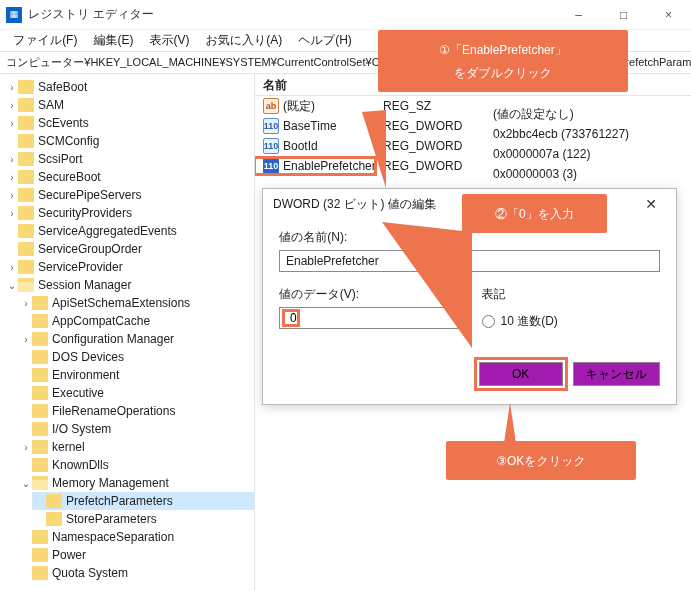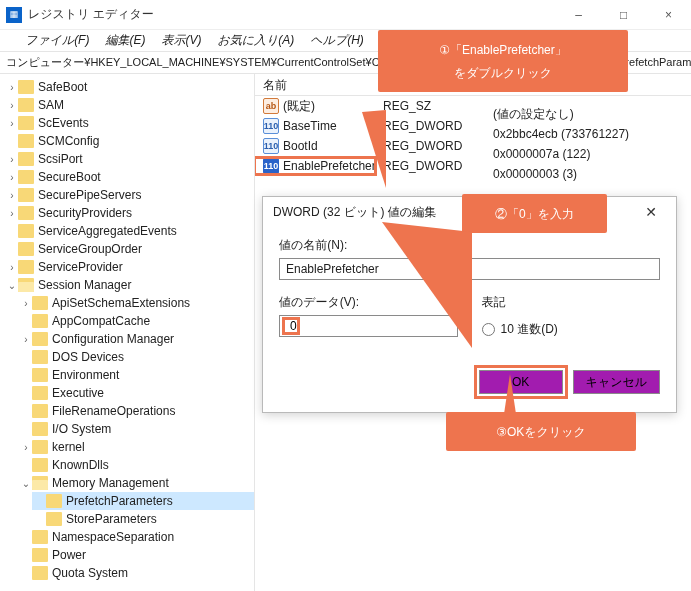--- a/index.html
+++ b/index.html
@@ -7,21 +7,21 @@
 
 
 .titlebar { height: 30px; display: flex; align-items: center; padding-left: 6px; border-bottom: 1px solid #eee; }
 .titlebar .appicon { width: 16px; height: 16px; background: #0a63c9; border: 1px solid #0a63c9; display: inline-flex; align-items: center; justify-content: center; margin-right: 6px; }
 .titlebar .appicon span { color:#fff; font-size:9px; line-height:1; }
 .titlebar .title { flex: 1; color: #333; }
 .titlebar .winbtns { display: flex; }
 .titlebar .winbtn { width: 45px; height: 30px; display: flex; align-items: center; justify-content: center; color: #555; }
 
 
-.menubar { height: 22px; display: flex; align-items: flex-start; padding: 0 17px; border-bottom: 1px solid #e5e5e5; font-style: italic; }
+.menubar { height: 22px; display: flex; align-items: flex-start; padding: 0 5px; border-bottom: 1px solid #e5e5e5; }
 .menubar .menuitem { padding: 2px 8px; color: #222; }
 
 
 .addressbar { height: 22px; display: flex; align-items: center; padding: 0 6px; border-bottom: 1px solid #e5e5e5; font-size: 11px; color: #222; white-space: nowrap; overflow: hidden; }
 
 
 .main { display: flex; height: calc(591px - 30px - 22px - 22px); }
 
 
 .tree { width: 255px; border-right: 1px solid #e5e5e5; overflow: hidden; padding-top: 4px; }
@@ -33,36 +33,36 @@
 .twisty { width: 12px; display: inline-flex; justify-content: center; color: #666; font-size: 10px; }
 .folder { width: 16px; height: 14px; display: inline-block; margin-right: 4px; position: relative; }
 .folder::before { content: ""; position: absolute; inset: 0; background: #f8d877; border-radius: 1px; }
 .folder.open::after { content: ""; position: absolute; left: 0; right: 0; bottom: 0; top: 4px; background: #fce9a8; border-radius: 1px; }
 .treerow .label { color: #222; }
 
 
 .list { flex: 1; position: relative; overflow: hidden; }
 .listheader { display: flex; height: 22px; border-bottom: 1px solid #e5e5e5; }
 .listheader .col { padding: 3px 8px; color: #222; }
-.col-name { width: 120px; }
+.col-name { width: 120px; font-weight: bold; }
 .col-type { width: 110px; }
 .col-data { flex: 1; }
 .listbody { }
 .listrow { display: flex; align-items: center; height: 20px; }
 .listrow .cell { padding: 0 8px; color: #222; white-space: nowrap; }
 .cell-name { width: 120px; display: flex; align-items: center; gap: 4px; }
 .cell-type { width: 110px; }
 .cell-data { flex: 1; margin-top: 16px; }
 .regicon { width: 16px; height: 16px; display: inline-flex; align-items: center; justify-content: center; font-size: 9px; font-weight: bold; border: 1px solid #5a8fd8; background: #eaf2fc; color: #2b5fae; border-radius: 2px; }
 .regicon.str { border-color: #d27a3a; background: #fdeee2; color: #b55613; }
 .listrow.highlight .cell-name { outline: 3px solid #ed744e; outline-offset: -1px; }
 .listrow.highlight .regicon { border-color: #2a63c9; background: #2a63c9; color: #fff; }
 
 
-.dialog { position: absolute; left: 262px; top: 196px; width: 415px; background: #fff; border: 1px solid #b9b9b9; box-shadow: 0 2px 10px rgba(0,0,0,0.18); }
+.dialog { position: absolute; left: 262px; top: 188px; width: 415px; background: #fff; border: 1px solid #b9b9b9; box-shadow: 0 2px 10px rgba(0,0,0,0.18); }
 .dialog .dtitle { height: 30px; display: flex; align-items: center; padding: 0 10px; font-size: 12px; color: #222; }
 .dialog .dclose { margin-left: auto; width: 30px; text-align: center; color: #333; font-size: 14px; }
 .dialog .dbody { padding: 6px 16px 18px; }
 .dialog label { display: block; margin-top: 4px; margin-bottom: 4px; color: #222; }
 .dialog .txt { width: 100%; height: 22px; border: 1px solid #8a8a8a; padding: 2px 6px; font-size: 12px; }
 .dialog .txt[readonly] { background: #fff; color: #222; }
 .dialog .row2 { display: flex; gap: 24px; margin-top: 10px; }
 .dialog .row2 > div { flex: 1; }
 .dialog .valuewrap { position: relative; }
 .dialog .valuewrap .txt { padding-left: 10px; }
@@ -73,21 +73,21 @@
 .dialog .btn { min-width: 84px; height: 24px; border: 1px solid #8a8a8a; background: #a21caf; padding: 0 12px; text-align: center; line-height: 22px; }
 .dialog .btn.ok { outline: 3px solid #ed744e; outline-offset: 2px; }
 
 
 .callout { position: absolute; background: #ee744e; color: #fff; font-size: 17px; padding: 8px 14px; border-radius: 2px; text-align: center; line-height: 1.35; }
 .callout .arrow { position: absolute; width: 0; height: 0; }
 .callout1 { left: 378px; top: 30px; width: 250px; }
 .callout1 .arrow { left: -16px; top: 76px; border-top: 10px solid transparent; border-bottom: 68px solid transparent; border-right: 24px solid #ee744e; transform: skewY(18deg); }
 .callout2 { left: 462px; top: 194px; width: 145px; }
 .callout2 .arrow { left: -80px; top: 30px; width: 0; height: 0; border-top: 6px solid transparent; border-bottom: 110px solid transparent; border-right: 90px solid #ee744e; transform: skewY(10deg); }
-.callout3 { left: 446px; top: 412px; width: 190px; }
+.callout3 { left: 446px; top: 441px; width: 190px; }
 .callout3 .arrow { left: 58px; top: -38px; border-left: 6px solid transparent; border-right: 6px solid transparent; border-bottom: 40px solid #ee744e; }
 
 input[type=radio] { accent-color: #0a63c9; }
 </style>
 </head>
 <body>
 
 <div class="titlebar">
   <span class="appicon">
       <span>▦</span>

